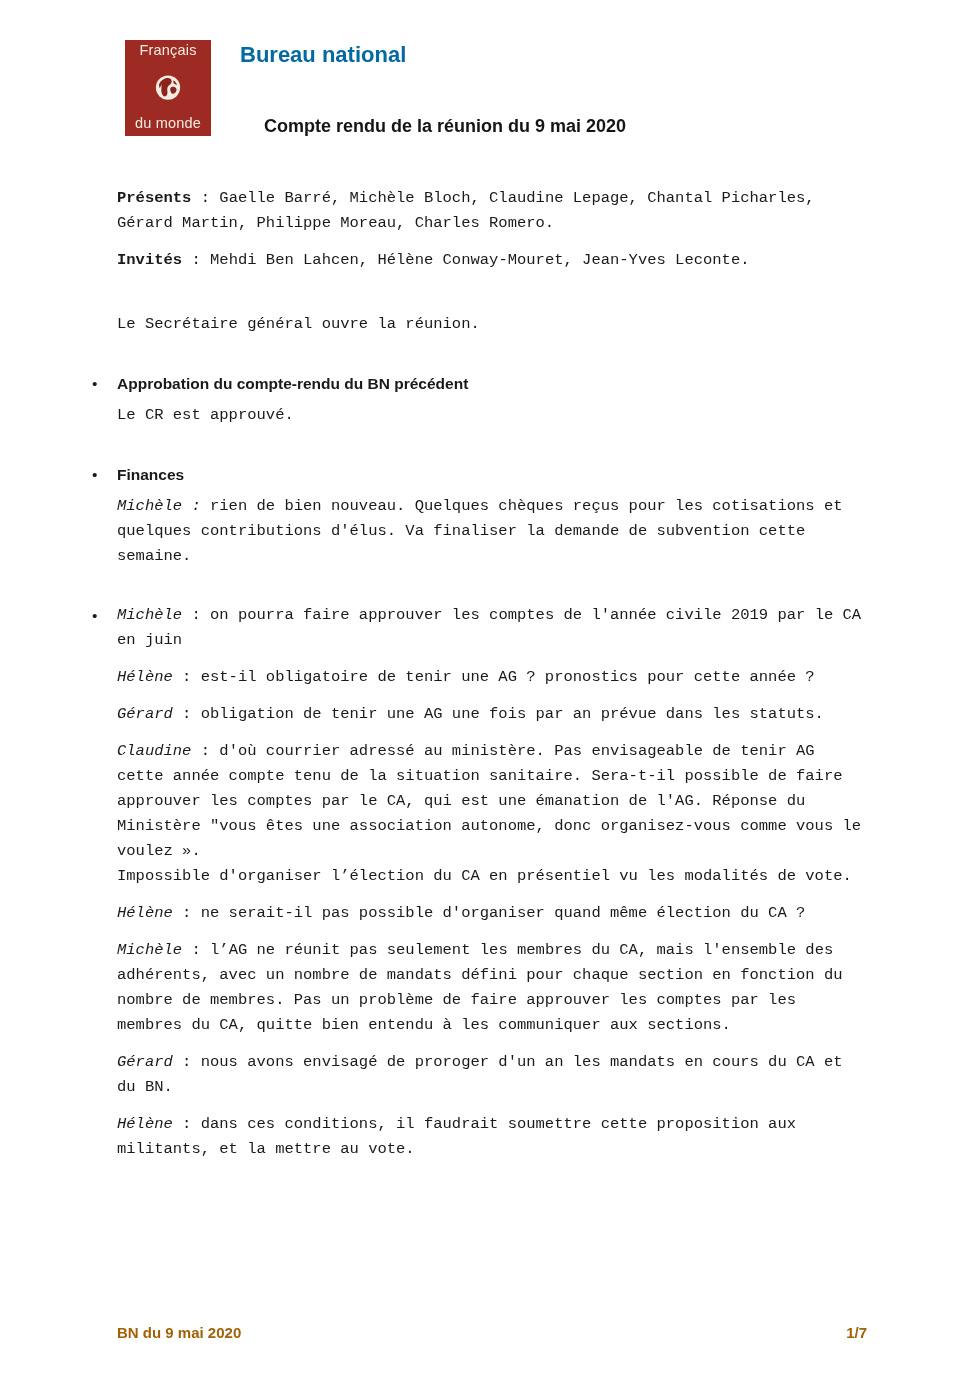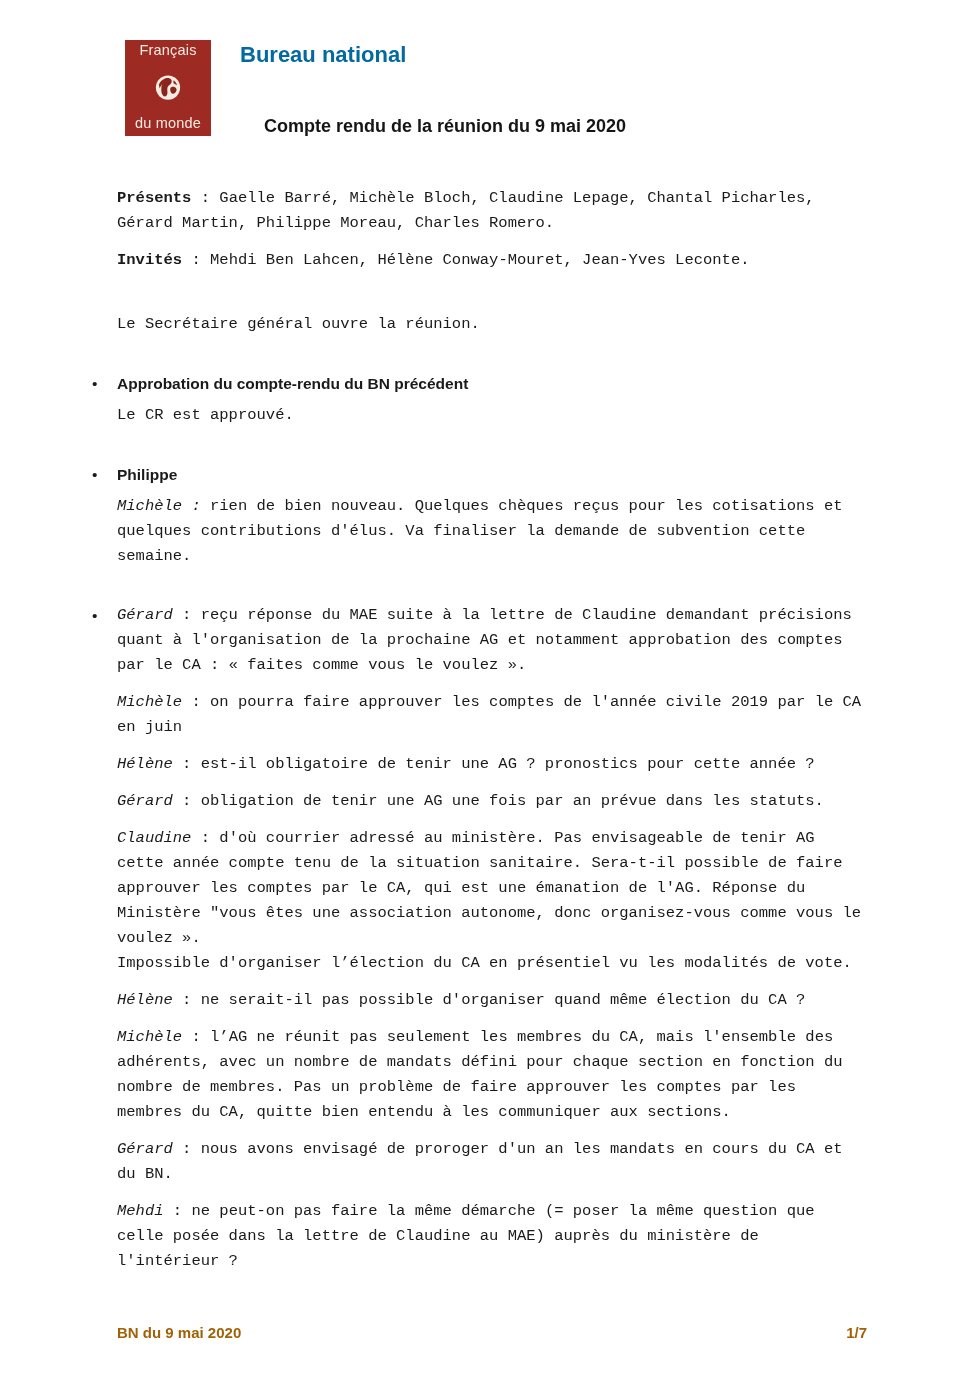--- a/index.html
+++ b/index.html
@@ -115,34 +115,33 @@
         <p class="para"><b>Présents</b> : Gaelle Barré, Michèle Bloch, Claudine Lepage, Chantal Picharles, Gérard Martin, Philippe Moreau, Charles Romero.</p>
         <p class="para"><b>Invités</b> : Mehdi Ben Lahcen, Hélène Conway-Mouret, Jean-Yves Leconte.</p>
       </div>
     <p class="para opening">Le Secrétaire général ouvre la réunion.</p>
     <div id="sections">
         <div class="section">
           <div class="section-heading"><span class="bullet">•</span><span>Approbation du compte-rendu du BN précédent</span></div>
           <p class="para">Le CR est approuvé.</p>
         </div>
         <div class="section">
-          <div class="section-heading"><span class="bullet">•</span><span>Philippe</span></div>
+          <div class="section-heading"><span class="bullet">•</span><span>Finances</span></div>
           <p class="para"><i>Michèle :</i>  rien de bien nouveau. Quelques chèques reçus pour les cotisations et quelques contributions d'élus. Va finaliser la demande de subvention cette semaine.</p>
         </div>
         <div class="section">
           <div class="section-heading"><span class="bullet">•</span></div>
-          <p class="para"><i>Gérard</i> : reçu réponse du MAE suite à la lettre de Claudine demandant précisions quant à l'organisation de la prochaine AG et notamment approbation des comptes par le CA : « faites comme vous le voulez ».</p>
           <p class="para"><i>Michèle</i> : on pourra faire approuver les comptes de l'année civile 2019 par le CA en juin</p>
           <p class="para"><i>Hélène</i> : est-il obligatoire de tenir une AG ? pronostics pour cette année ?</p>
           <p class="para"><i>Gérard</i> : obligation de tenir une AG une fois par an prévue dans les statuts.</p>
           <p class="para"><i>Claudine</i> : d'où courrier adressé au ministère. Pas envisageable de tenir AG cette année compte tenu de la situation sanitaire. Sera-t-il possible de faire approuver les comptes par le CA, qui est une émanation de l'AG. Réponse du Ministère "vous êtes une association autonome, donc organisez-vous comme vous le voulez ».<br>Impossible d'organiser l’élection du CA en présentiel vu les modalités de vote.</p>
           <p class="para"><i>Hélène</i> : ne serait-il pas possible d'organiser quand même élection du CA ?</p>
           <p class="para"><i>Michèle</i> : l’AG ne réunit pas seulement les membres du CA, mais l'ensemble des adhérents, avec un nombre de mandats défini pour chaque section en fonction du nombre de membres. Pas un problème de faire approuver les comptes par les membres du CA, quitte bien entendu à les communiquer aux sections.</p>
           <p class="para"><i>Gérard</i> : nous avons envisagé de proroger d'un an les mandats en cours du CA et du BN.</p>
-          <p class="para"><i>Mehdi</i> : ne peut-on pas faire la même démarche (= poser la même question que celle posée dans la lettre de Claudine au MAE) auprès du ministère de l'intérieur ?</p>
+          <p class="para"><i>Hélène</i> : dans ces conditions, il faudrait soumettre cette proposition aux militants, et la mettre au vote.</p>
         </div>
       </div>
   </div>
 
   <div class="footer">
     <span>BN du 9 mai 2020</span>
     <span>1/7</span>
   </div>
 
 </div>

